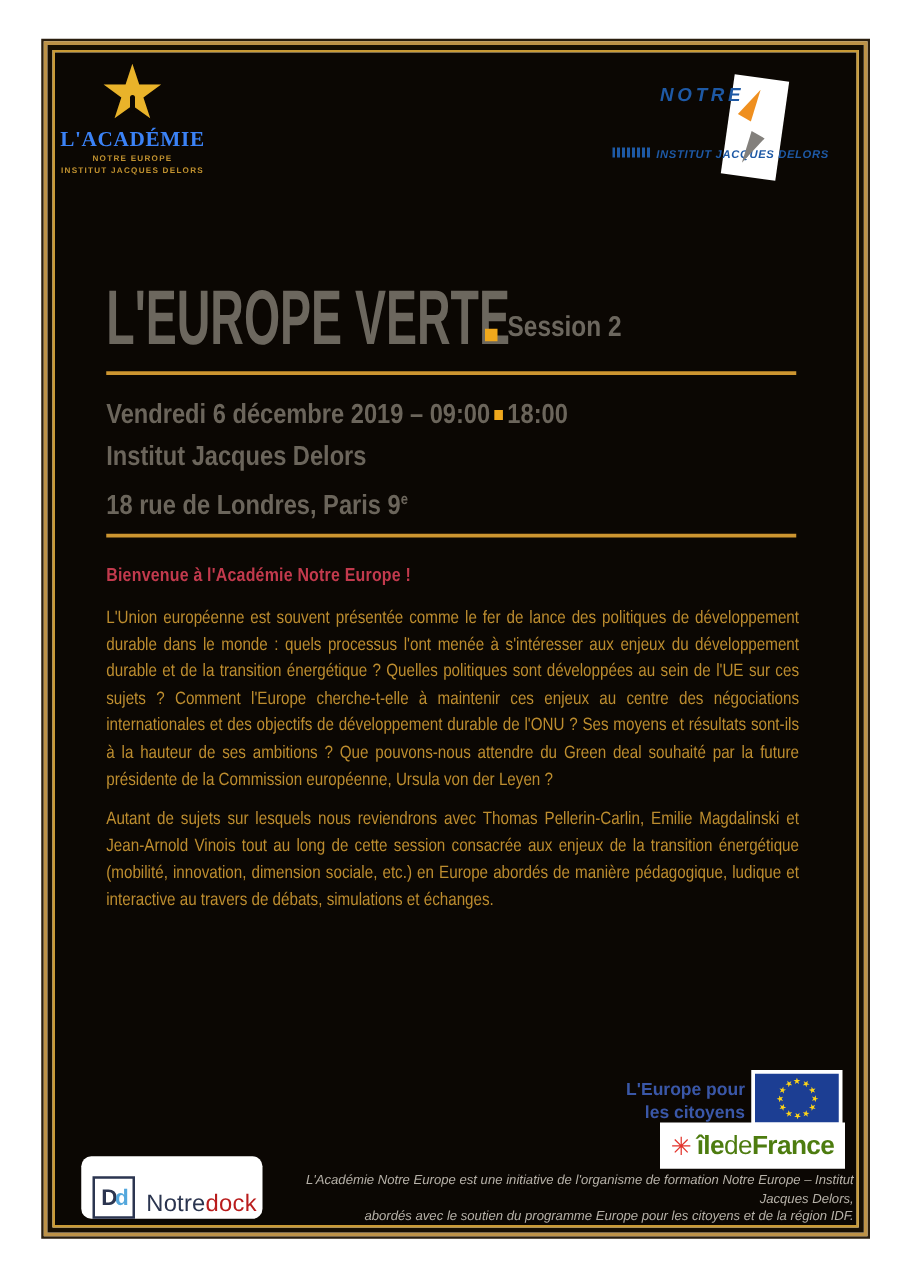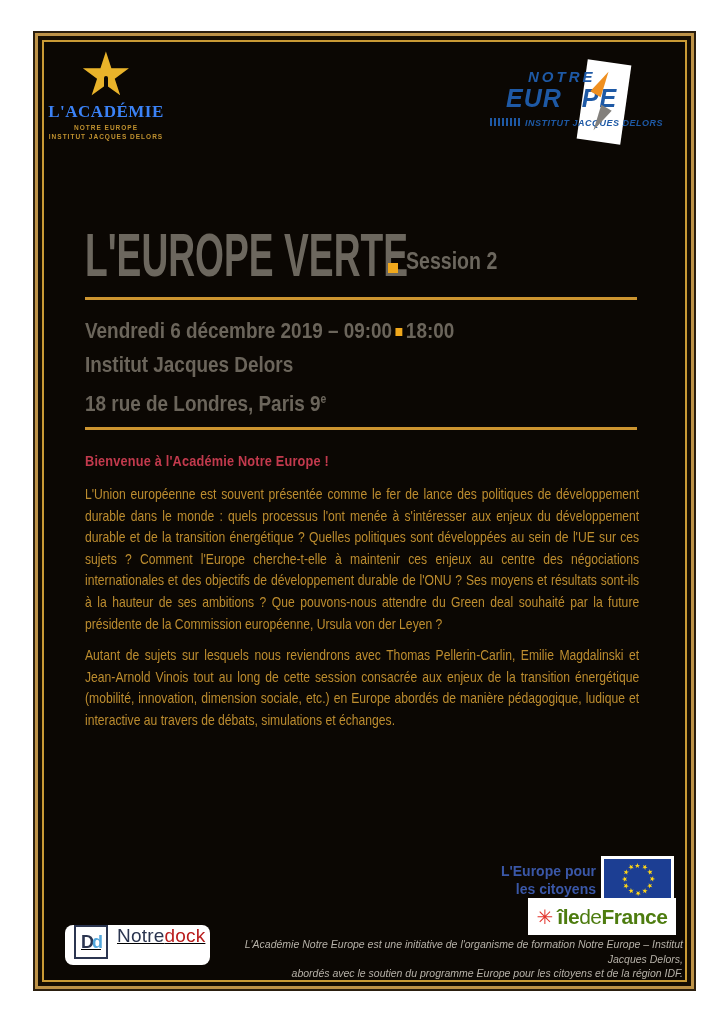--- a/index.html
+++ b/index.html
@@ -81,22 +81,22 @@
   .eu-star { position:absolute; left:50%; top:50%; font-size:7px; color:#ffd617; line-height:1;
     font-family:"DejaVu Sans", sans-serif; }
   .idf-box { position:absolute; left:484px; top:856px; width:148px; height:37px; background:#ffffff;
     display:flex; align-items:center; justify-content:center; gap:4px; }
   .idf-burst { font-size:20px; font-weight:bold; color:#e3342c; line-height:1;
     font-family:"DejaVu Sans", sans-serif; }
   .idf-text { font-size:21px; color:#4d7c0f; letter-spacing:-0.5px; white-space:nowrap; }
   .idf-bold { font-weight:bold; }
 
   
-  .datadock-box { position:absolute; left:21px; top:883px; width:145px; height:40px;
-    background:#ffffff; border-radius:8px; display:flex; align-items:flex-start;text-decoration:underline; }
+  .datadock-box { position:absolute; left:21px; top:883px; width:145px; height:50px;
+    background:#ffffff; border-radius:8px; display:flex; align-items:flex-end; }
   .dd-square { width:30px; height:30px; border:2px solid #2b3550; margin-left:9px;
     display:flex; align-items:center; justify-content:center; }
   .dd-mono { font-size:18px; font-weight:bold; letter-spacing:-2px; }
   .dd-d1 { color:#2b3550; } .dd-d2 { color:#53a7dc; }
   .dd-name { margin-left:9px; font-size:19px; font-weight:500; letter-spacing:0.2px; }
   .dd-n1 { color:#2b3550; } .dd-n2 { color:#b91c1c; }
 
   .disclaimer { position:absolute; right:2px; top:895px; width:480px; text-align:right;
     font-style:italic; font-size:10.5px; line-height:14.5px; color:#b6b1a8; }
 </style>
@@ -118,21 +118,20 @@
               <div class="academie-title">L'ACADÉMIE</div>
               <div class="academie-sub">NOTRE EUROPE</div>
               <div class="academie-sub">INSTITUT JACQUES DELORS</div>
             </div>
 
             <div class="ne-logo">
               <div class="ne-square"></div>
               <div class="ne-needle-up"></div>
               <div class="ne-needle-down"></div>
               <div class="ne-word1">NOTRE</div>
-              <div class="ne-word2"><span>EUR</span><span class="gap"></span><span>PE</span></div>
               <div class="ne-line3">
                 <span class="ne-barcode"></span><span>INSTITUT JACQUES DELORS</span>
               </div>
             </div>
 
             <div class="title-main">L'EUROPE VERTE</div>
             <div class="title-square"></div>
             <div class="title-session">Session 2</div>
 
             <div class="gold-rule rule-1"></div>

